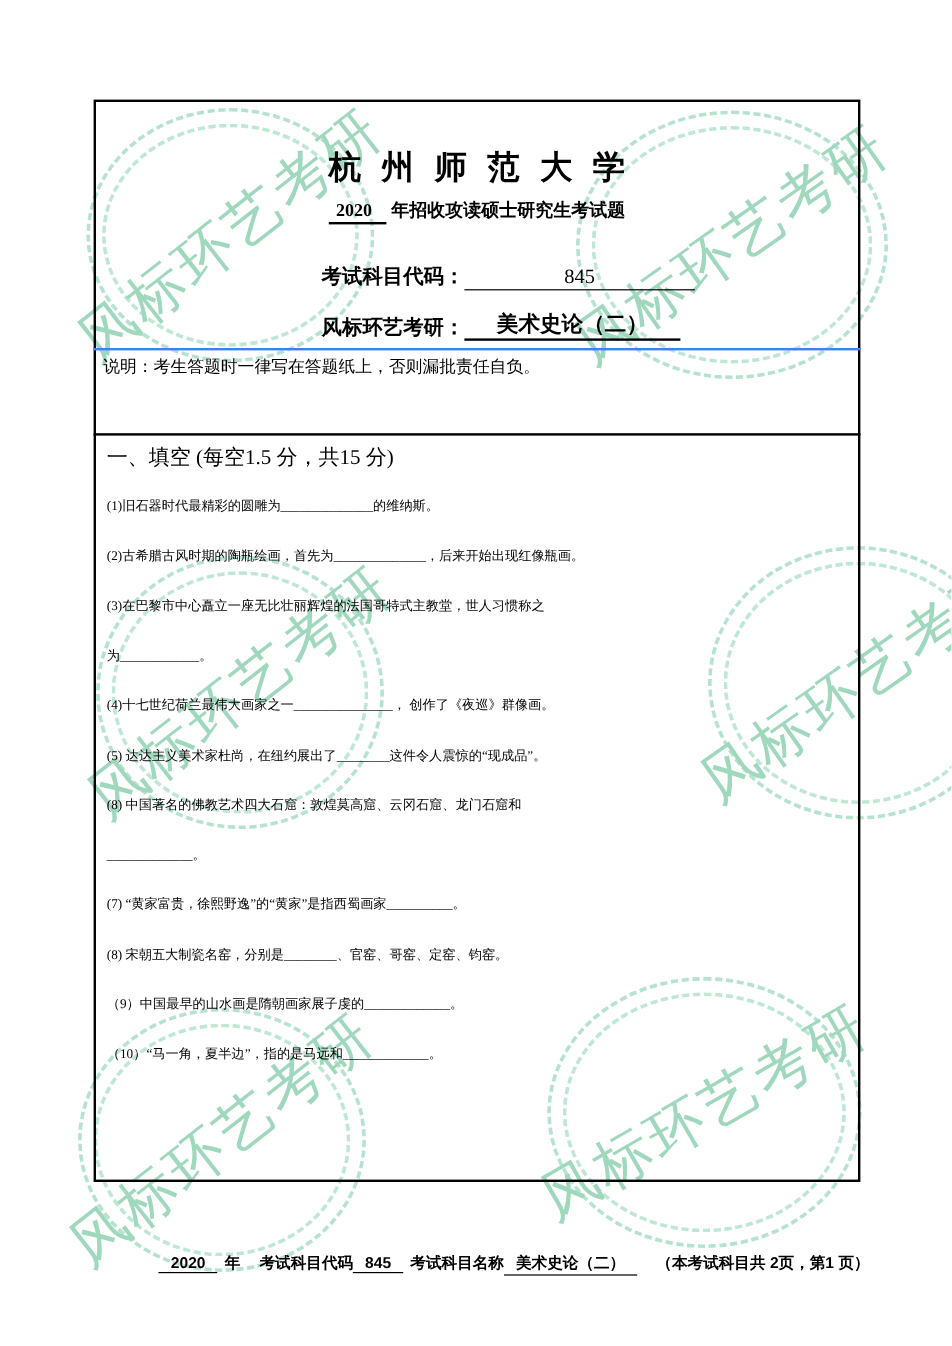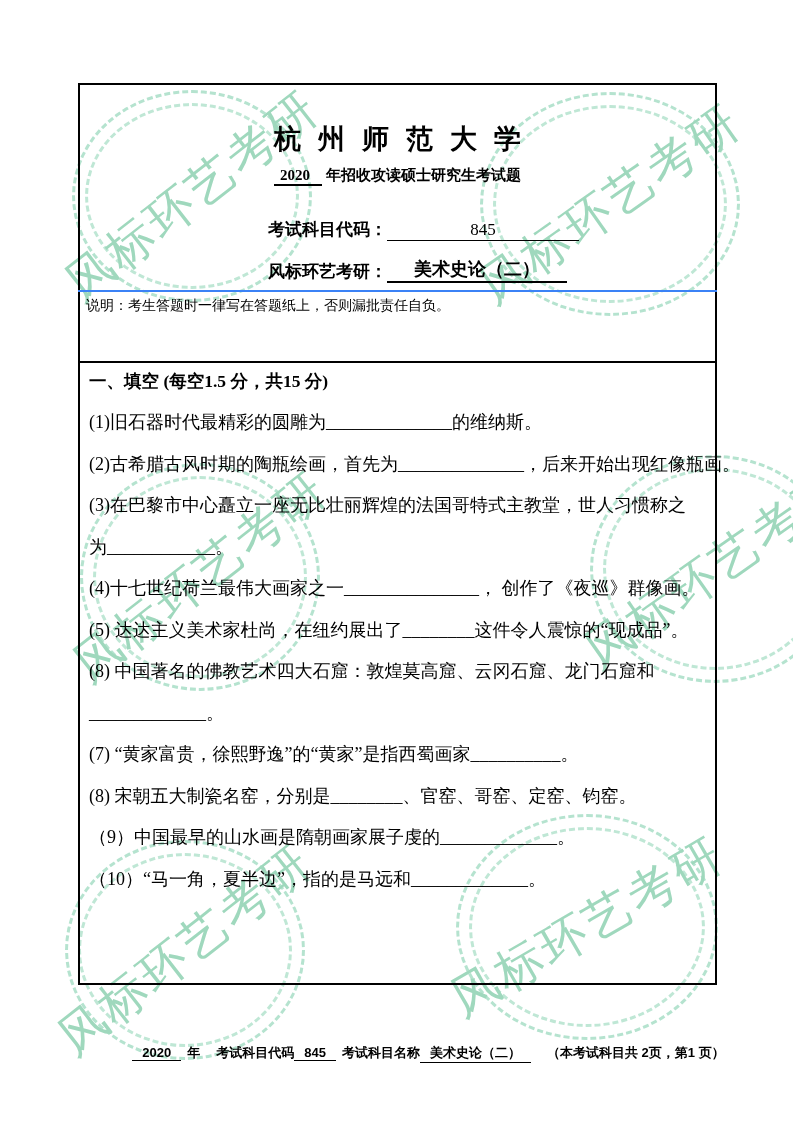--- a/index.html
+++ b/index.html
@@ -75,24 +75,24 @@
     position:absolute; left:-2px; right:-2px; top:205px; height:64px;
     border-top:2px solid #3b82f6; border-bottom:2px solid #000;
     padding:5px 8px 0 8px;
     font-family:"Liberation Sans","DejaVu Sans",sans-serif;
     font-size:14px;
   }
 
   .exam-body { position:absolute; top:273px; left:0; right:0; padding:8px 8px 0 9px; }
   .section-title {
     font-family:"Liberation Serif","DejaVu Serif",serif;
-    font-weight:bold; font-size:17.5px; line-height:30px; margin-bottom:6px;
+    font-weight:normal; font-size:17.5px; line-height:30px; margin-bottom:6px;
   }
   .q-line {
-    font-size:18px; line-height:41.5px; white-space:nowrap;
+    font-size:11px; line-height:41.5px; white-space:nowrap;
   }
 
   .page-footer {
     position:absolute; top:1044px; left:0; width:100%; text-align:center;
     font-family:"Liberation Sans","DejaVu Sans",sans-serif;
     font-weight:bold; font-size:13px;padding-left:32px;
   }
   .f-underline {
     display:inline-block; border-bottom:1.5px solid #000; padding:0 10px;
   }

